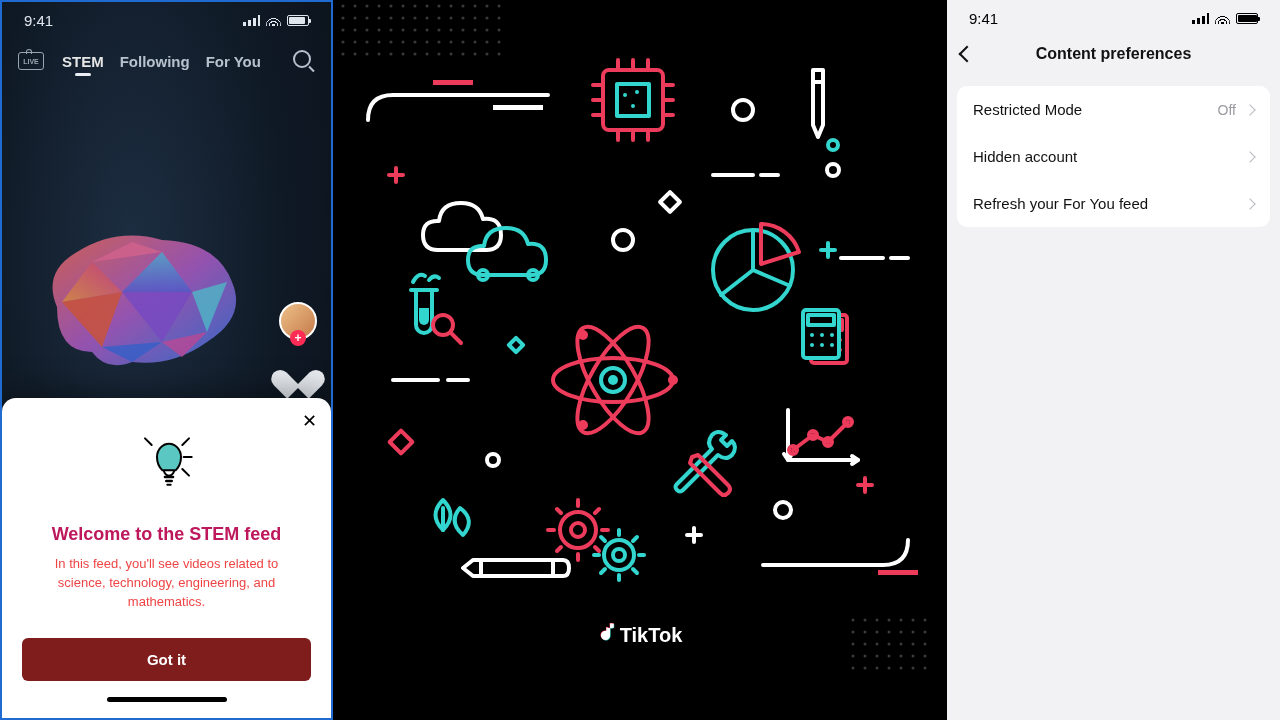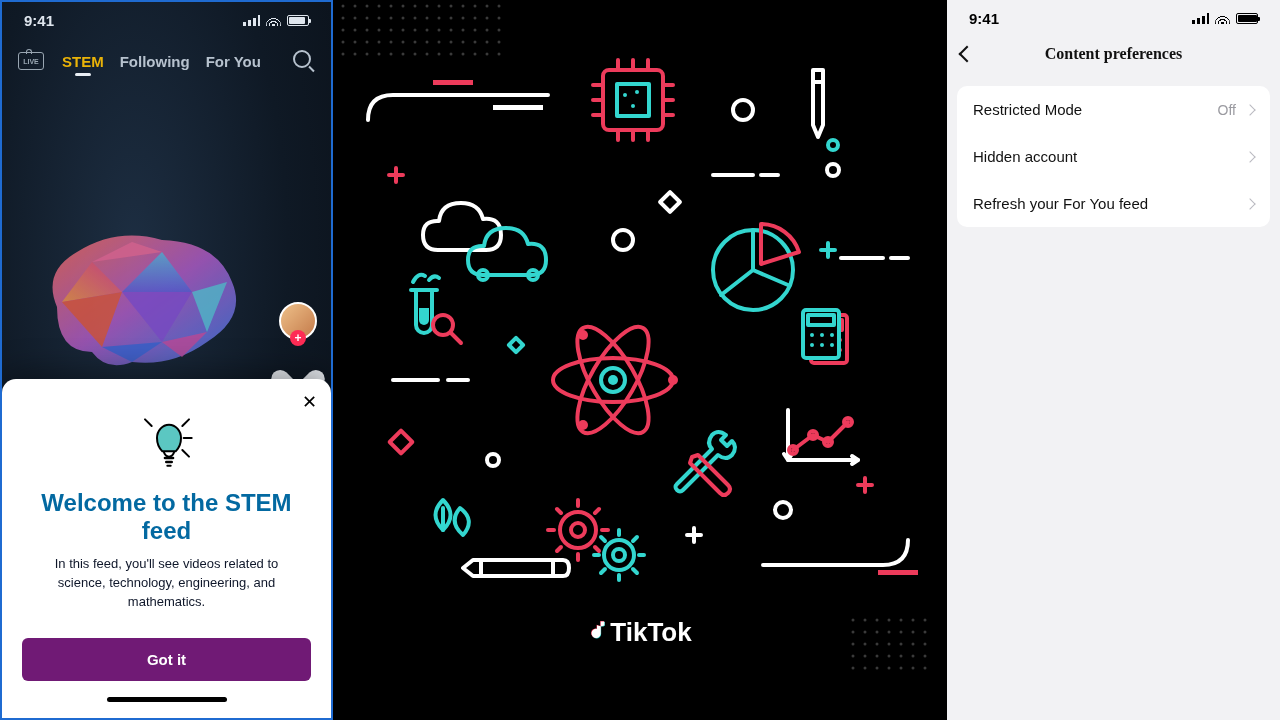--- a/index.html
+++ b/index.html
@@ -27,21 +27,21 @@
   }
   .phone-left .statusbar,
   .phone-right .statusbar {
     position: relative;
     height: 36px;
     display: flex;
     align-items: center;
     justify-content: space-between;
     padding: 0 22px;
     font-size: 15px;
-    font-weight: 700;
+    font-weight: 400;
   }
   .phone-left .statusbar { color: #dfe6ee; z-index: 5; }
   .status-icons { display: flex; gap: 6px; align-items: center; }
   .status-icons span { display:inline-block; }
   .bars { width:17px; height:11px; background:
       linear-gradient(to top, currentColor 0 100%) 0 100%/3px 4px no-repeat,
       linear-gradient(to top, currentColor 0 100%) 5px 100%/3px 6px no-repeat,
       linear-gradient(to top, currentColor 0 100%) 10px 100%/3px 8px no-repeat,
       linear-gradient(to top, currentColor 0 100%) 15px 100%/3px 11px no-repeat; }
   .wifi { width:15px; height:11px; border-radius:50% 50% 0 0/100% 100% 0 0;
@@ -56,21 +56,21 @@
     padding: 12px 16px 8px 16px;
     color:#b7c2ce;
   }
   .topnav .live-box{
     width:26px;height:18px;border:1.5px solid #99a6b2;border-radius:3px;
     display:flex;align-items:center;justify-content:center;font-size:7px;font-weight:700;color:#99a6b2;
     position:relative;
   }
   .topnav .live-box::before{content:"";position:absolute;top:-4px;left:7px;width:4px;height:4px;border:1.5px solid #99a6b2;border-bottom:none;border-radius:3px 3px 0 0;}
   .topnav .tabs{display:flex;gap:16px;font-size:15px;font-weight:600;}
-  .topnav .tab.active{color:#eab308;position:relative;}
+  .topnav .tab.active{color:#e5e5e5;position:relative;}
   .topnav .tab.active::after{content:"";position:absolute;left:30%;right:30%;bottom:-6px;height:3px;background:#e9eef4;border-radius:2px;}
   .topnav .search{margin-left:auto;width:22px;height:22px;position:relative;}
   .topnav .search::before{content:"";position:absolute;width:14px;height:14px;border:2px solid #b7c2ce;border-radius:50%;}
   .topnav .search::after{content:"";position:absolute;width:7px;height:2px;background:#b7c2ce;transform:rotate(45deg);bottom:2px;right:0;}
 
   
   .brain {
     position: absolute;
     left: 20px;
     top: 220px;
@@ -91,47 +91,47 @@
   
   .sheet{
     position:absolute;left:0;right:0;bottom:0;
     background:#fff;border-radius:14px 14px 0 0;
     z-index:10;padding:18px 20px 16px 20px;
     box-shadow:0 -8px 30px rgba(0,0,0,0.35);
     text-align:center;
   }
   .sheet .close{position:absolute;top:12px;right:14px;font-size:18px;color:#000;cursor:pointer;font-weight:300;}
   .sheet .bulb{margin:6px auto 8px auto;width:60px;height:70px;position:relative;}
-  .sheet h2{font-size:24px;font-weight:700;color:#0369a1;margin:4px 0 10px;}
-  .sheet p{font-size:13px;color:#0f172a;line-height:1.45;margin:0 10px 26px;}
+  .sheet h2{font-size:18px;font-weight:700;color:#be185d;margin:20px 0 10px;}
+  .sheet p{font-size:13px;color:#ef4444;line-height:1.45;margin:0 10px 26px;}
   .sheet .cta{
     display:block;width:100%;padding:13px 0;border:none;border-radius:6px;
-    background:#701a75;color:#fff;font-size:15px;font-weight:600;cursor:pointer;
+    background:#7f1d1d;color:#fff;font-size:15px;font-weight:600;cursor:pointer;
   }
   .home-ind{width:120px;height:5px;background:#000;border-radius:3px;margin:16px auto 0;}
 
   
   .middle{
     width:614px;height:720px;background:#000;position:relative;overflow:hidden;
   }
   .tiktok-logo{
     position:absolute;bottom:72px;left:50%;transform:translateX(-50%);
-    display:flex;align-items:center;color:#fff;font-weight:800;font-size:26px;
+    display:flex;align-items:center;color:#fff;font-weight:800;font-size:20px;
   }
   .note{width:22px;height:26px;position:relative;}
 
   
   .phone-right{
     width:333px;height:720px;background:#f2f2f4;position:relative;
   }
   .phone-right .statusbar{color:#000;}
   .phone-right .batt::before{width:95%;}
   .titlebar{
     height:36px;display:flex;align-items:center;justify-content:center;position:relative;
-    font-size:16px;font-weight:700;color:#111;font-family:Liberation Serif, serif;
+    font-size:16px;font-weight:700;color:#111;
   }
   .titlebar .back{position:absolute;left:14px;width:12px;height:12px;border-left:2px solid #111;border-bottom:2px solid #111;transform:rotate(45deg);cursor:pointer;}
   .card{
     background:#fff;border-radius:10px;margin:14px 10px;overflow:hidden;
   }
   .row{
     display:flex;align-items:center;justify-content:space-between;
     padding:15px 16px;font-size:15px;color:#111;cursor:pointer;
   }
   .row .meta{display:flex;align-items:center;gap:10px;color:#9a9aa0;font-size:14px;}

